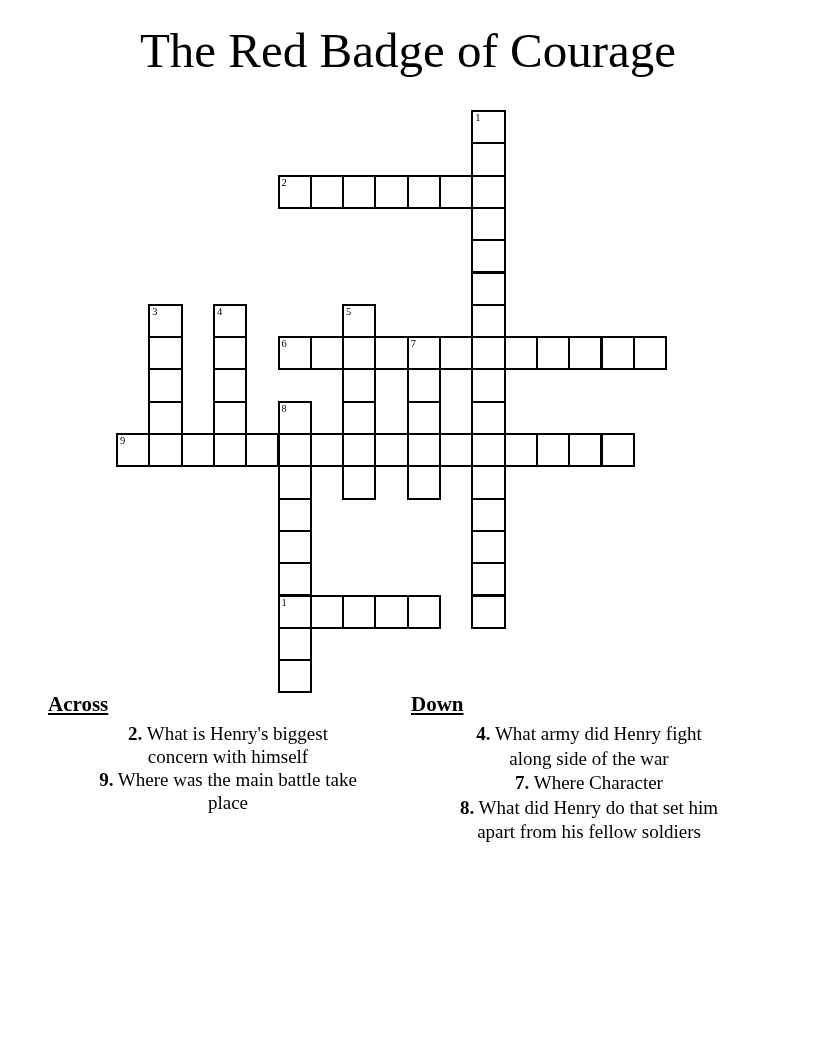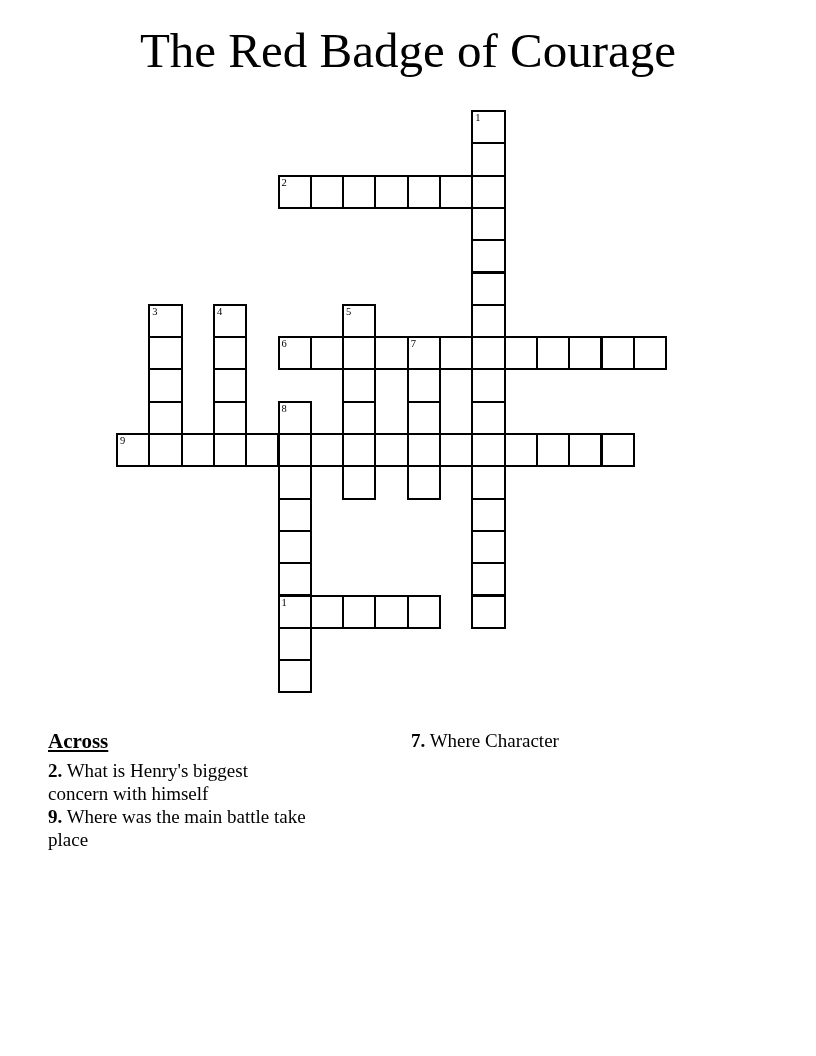--- a/index.html
+++ b/index.html
@@ -43,35 +43,36 @@
   .cellnum {
     position: absolute;
     top: 0px;
     left: 2px;
     font-size: 10.5px;
     line-height: 12px;
     font-family: "Liberation Serif", "DejaVu Serif", serif;
   }
   .clues {
     position: absolute;
-    top: 729px;
+    top: 692px;
   }
   .clues.across { left: 48px;  width: 360px; }
   .clues.down   { left: 411px; width: 356px; }
   .clues h2 {
     margin: 0 0 5px 0;
     font-size: 21px;
     line-height: 25px;
     font-weight: bold;
     text-decoration: underline;
   }
   .clue {
     font-size: 19px;
     line-height: 23px;
     white-space: pre-line;
+    text-align: center;
   }
   .clues.down .clue { line-height: 24.5px; }
   .clue b { font-weight: bold; }
 </style>
 </head>
 <body>
 
 <div class="page">
 
   <h1 class="title">The Red Badge of Courage</h1>
@@ -178,18 +179,23 @@
     <h2>Across</h2>
     <div>
         <div class="clue"><b>2.</b> <span>What is Henry's biggest
 concern with himself</span></div>
         <div class="clue"><b>9.</b> <span>Where was the main battle take
 place</span></div>
       </div>
   </div>
 
   <div class="clues down">
+    <h2>Down</h2>
     <div>
+        <div class="clue"><b>4.</b> <span>What army did Henry fight
+along side of the war</span></div>
         <div class="clue"><b>7.</b> <span>Where Character</span></div>
+        <div class="clue"><b>8.</b> <span>What did Henry do that set him
+apart from his fellow soldiers</span></div>
       </div>
   </div>
 
 </div>
 
 </body></html>

